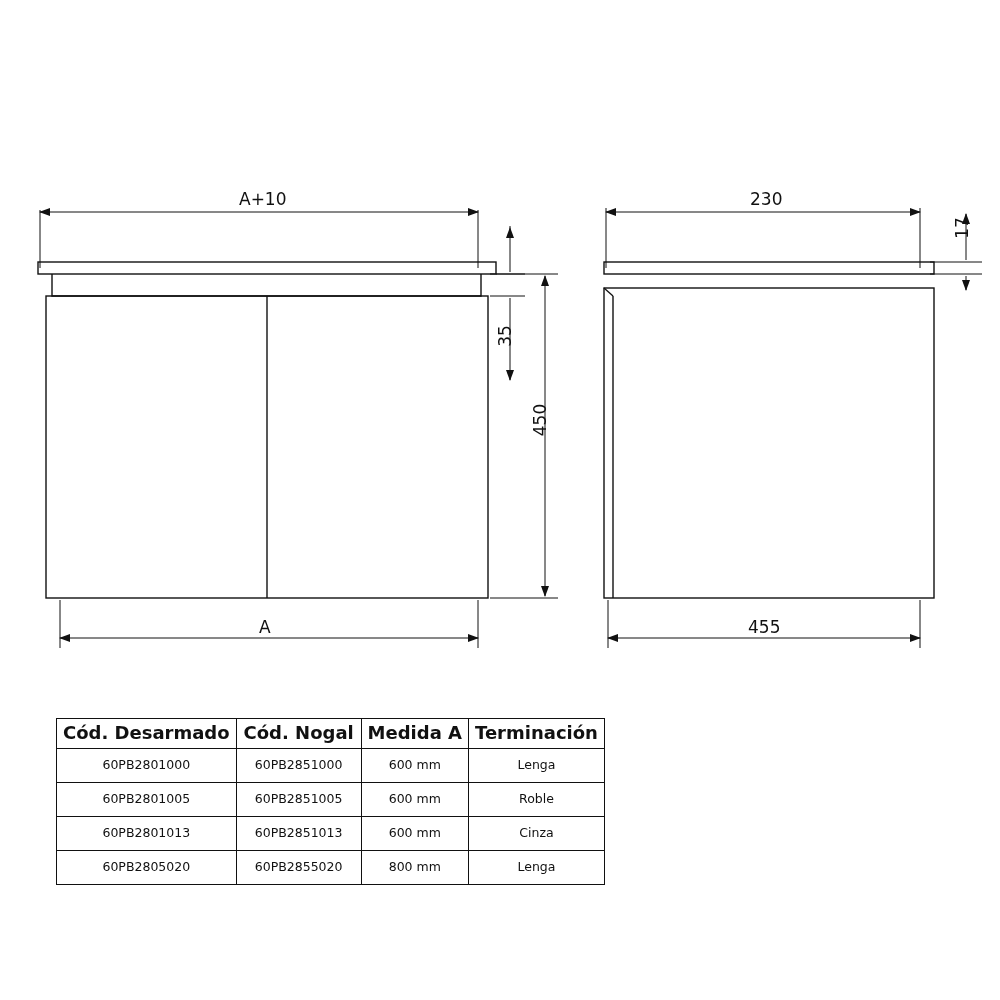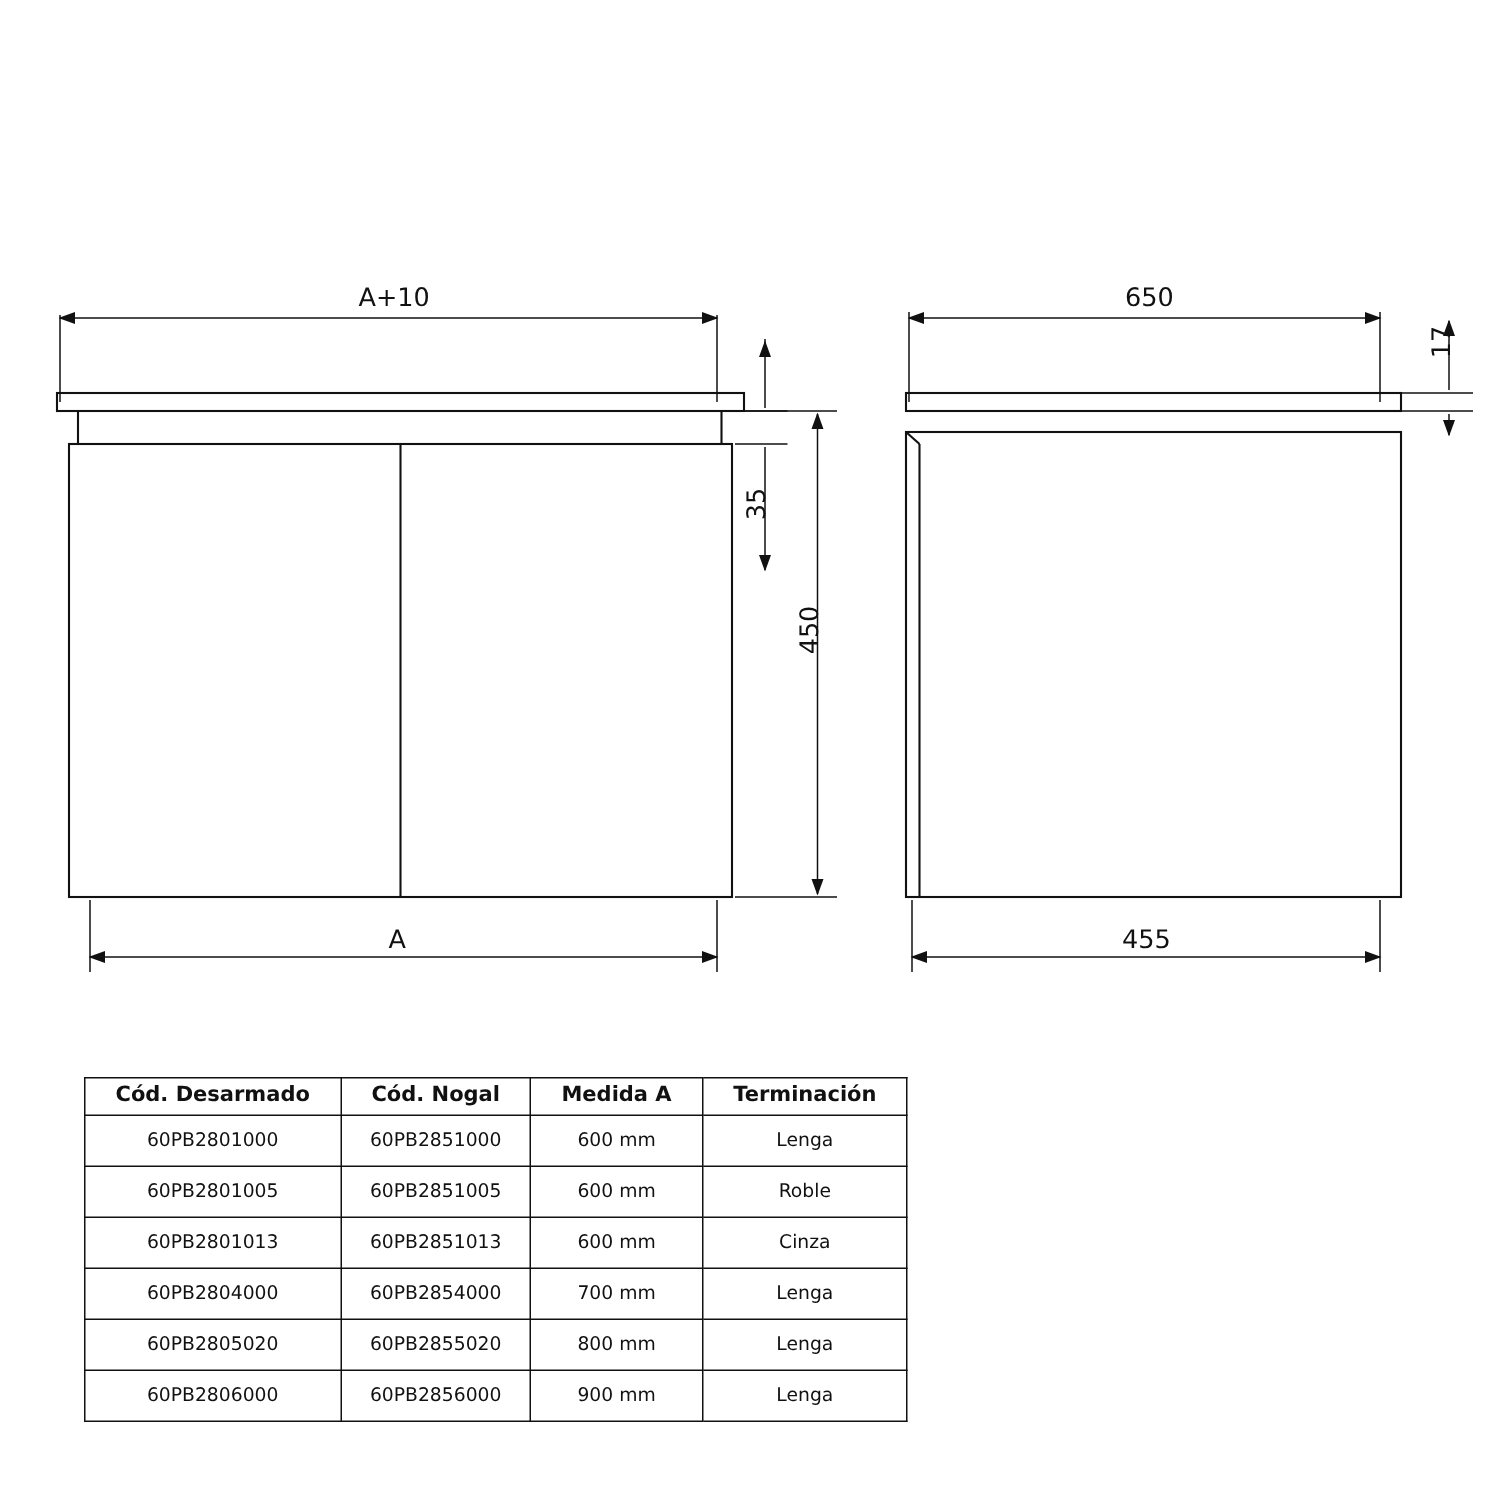--- a/index.html
+++ b/index.html
@@ -36,22 +36,22 @@
   .spec-table th,.spec-table td{
     border:1px solid #111;
     padding:8px 6px;
     text-align:center;
     line-height:1.25;
     height:17px;
     white-space:nowrap;
   }
   .spec-table th{
     font-weight:bold;
-    font-size:14px;
-    padding:3px 20px;
+    font-size:18px;
+    padding:3px 6px;
   }
   .spec-table td.c0{width:122px;}
   .spec-table td.c1{width:112px;}
   .spec-table td.c2{width:76px;}
   .spec-table td.c3{width:88px;}
 </style>
 </head>
 <body>
 
 <div class="stage">
@@ -136,21 +136,21 @@
   </svg>
 
   <div class="dim-label" style="left:239px;top:189px;">A+10</div>
 
   <div class="dim-label" style="left:259px;top:617px;">A</div>
 
   <div class="dim-label vert" style="left:494px;top:326px;transform:rotate(-90deg);">35</div>
 
   <div class="dim-label vert" style="left:524px;top:410px;transform:rotate(-90deg);">450</div>
 
-  <div class="dim-label" style="left:750px;top:189px;">650</div>
+  <div class="dim-label" style="left:750px;top:189px;">230</div>
 
   <div class="dim-label vert" style="left:951px;top:218px;transform:rotate(-90deg);">17</div>
 
   <div class="dim-label" style="left:748px;top:617px;">455</div>
 
   <table class="spec-table">
     <thead>
       <tr>
         <th class="c0">Cód. Desarmado</th>
         <th class="c1">Cód. Nogal</th>
@@ -171,33 +171,21 @@
         <td class="c2">600 mm</td>
         <td class="c3">Roble</td>
       </tr>
       <tr>
         <td class="c0">60PB2801013</td>
         <td class="c1">60PB2851013</td>
         <td class="c2">600 mm</td>
         <td class="c3">Cinza</td>
       </tr>
       <tr>
-        <td class="c0">60PB2804000</td>
-        <td class="c1">60PB2854000</td>
-        <td class="c2">700 mm</td>
-        <td class="c3">Lenga</td>
-      </tr>
-      <tr>
         <td class="c0">60PB2805020</td>
         <td class="c1">60PB2855020</td>
         <td class="c2">800 mm</td>
-        <td class="c3">Lenga</td>
-      </tr>
-      <tr>
-        <td class="c0">60PB2806000</td>
-        <td class="c1">60PB2856000</td>
-        <td class="c2">900 mm</td>
         <td class="c3">Lenga</td>
       </tr>
     </tbody>
   </table>
 
 </div>
 
 </body></html>

